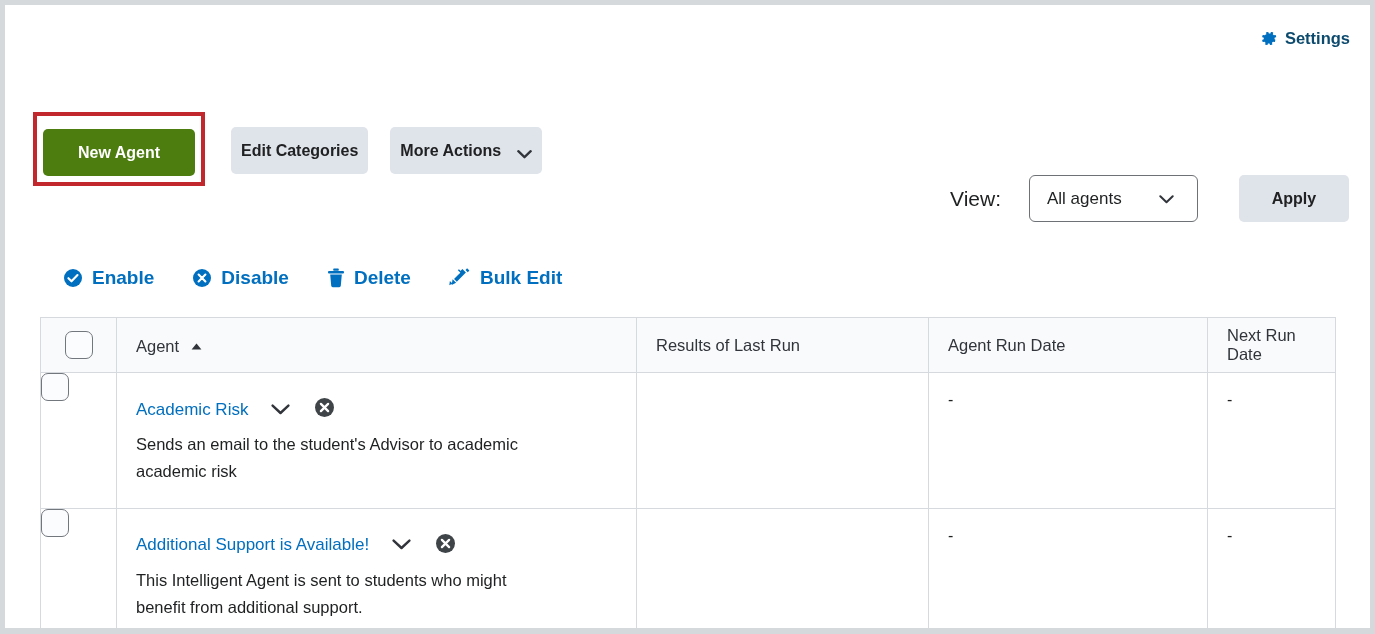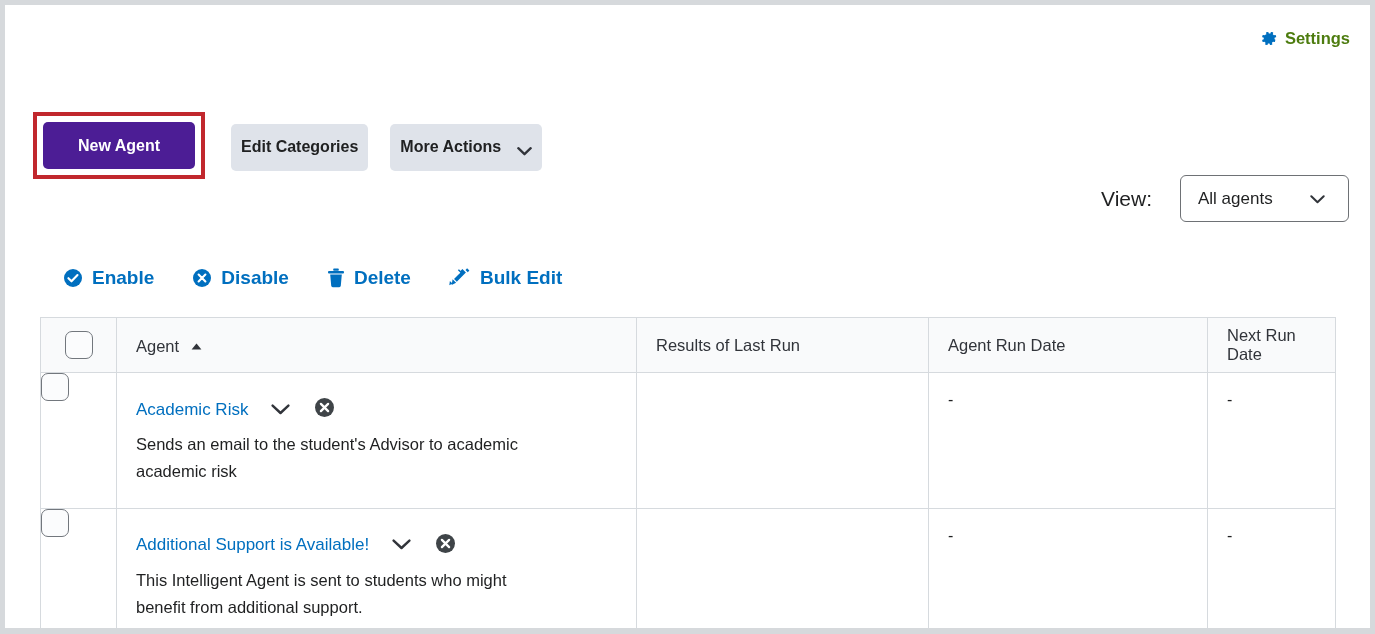--- a/index.html
+++ b/index.html
@@ -36,21 +36,21 @@
     color: #1f2021;
     letter-spacing: -0.3px;
     white-space: nowrap;
   }
   .settings-link {
     position: absolute;
     right: 20px;
     top: 24px;
     display: flex;
     gap: 7px;
-    color: #4d7c0f;
+    color: #0c4a6e;
     font-size: 16.5px;
     font-weight: 700;
     cursor: pointer;
     white-space: nowrap;
   }
   .settings-link .gear { display: block; width: 19px; height: 19px; }
 
   
   .btn-row {
     position: absolute;
@@ -73,25 +73,26 @@
     border: none;
     border-radius: 5px;
     font-family: "Liberation Sans", sans-serif;
     font-size: 16px;
     font-weight: 700;
     cursor: pointer;
     white-space: nowrap;
     line-height: 1;
   }
   .btn-primary {
-    background: #4c1d95;
+    background: #4d7c0f;
     color: #ffffff;
     height: 47px;
     padding: 0 29px;
     min-width: 152px;
+    margin-top: 7px;
   }
   .btn-secondary {
     background: #dfe3ea;
     color: #202122;
     height: 47px;
     padding: 0 10px;
     display: inline-flex;
     align-items: center;
     justify-content: center;
     gap: 16px;
@@ -276,20 +277,21 @@
   <div class="view-row">
     <span class="view-label">View:</span>
     <div class="select-box">
       <span>All agents</span>
       <span>
         <svg width="15" height="9" viewBox="0 0 15 9" xmlns="http://www.w3.org/2000/svg">
           <path d="M1.3 1.2L7.5 7.2l6.2-6" stroke="#31343a" stroke-width="2" fill="none" stroke-linecap="round" stroke-linejoin="round"></path>
         </svg>
       </span>
     </div>
+    <button class="btn-apply">Apply</button>
   </div>
 
   <div class="action-bar">
     <div class="action-item">
       <span>
         <svg width="20" height="20" viewBox="0 0 20 20" xmlns="http://www.w3.org/2000/svg">
           <circle cx="10" cy="10" r="9" fill="#006fbf"></circle>
           <path d="M5.4 10.2l3.1 3.1 6-6.2" stroke="#ffffff" stroke-width="2.1" fill="none" stroke-linecap="round" stroke-linejoin="round"></path>
         </svg>
       </span>

